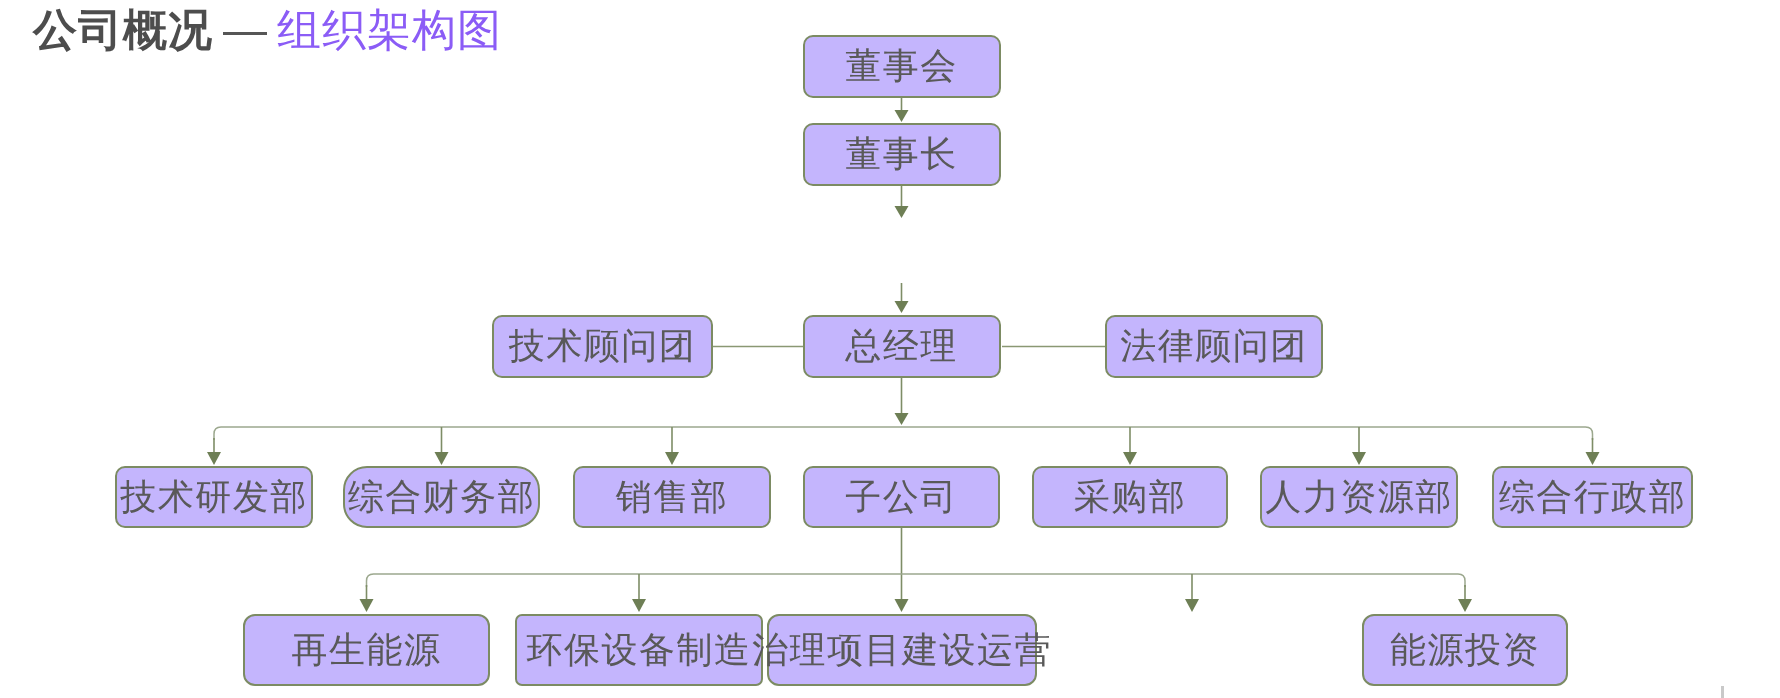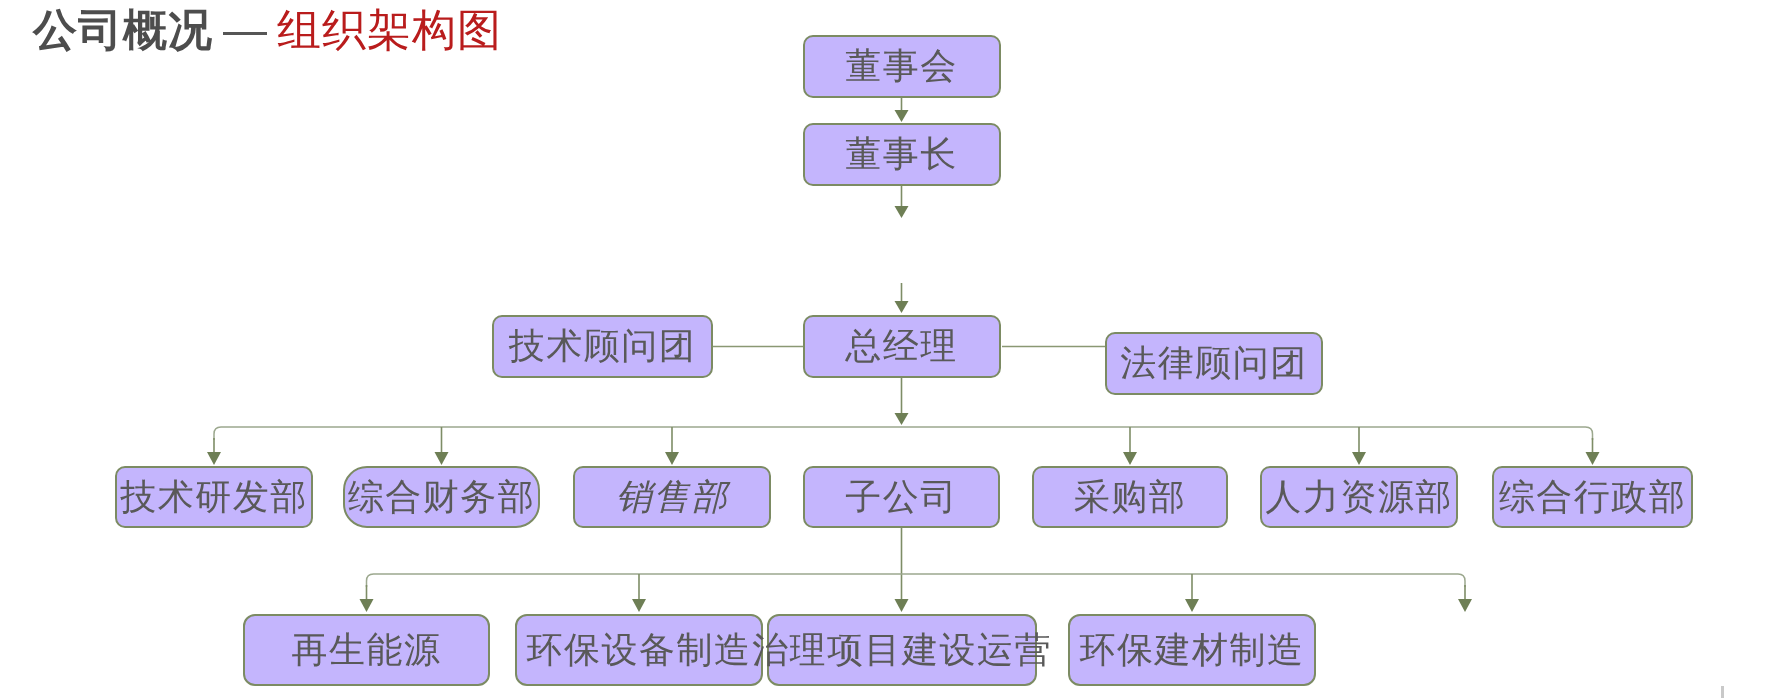--- a/index.html
+++ b/index.html
@@ -16,21 +16,21 @@
     position: absolute;
     left: 33px;
     top: 2px;
     font-size: 44px;
     line-height: 56px;
     white-space: nowrap;
     color: #4f4f4f;
   }
   #slide-title .t-primary { font-weight: 900; color: #4d4d4d; letter-spacing: 1px; }
   #slide-title .t-sep     { font-weight: 400; color: #565656; padding: 0 10px; }
-  #slide-title .t-secondary { font-weight: 400; color: #b91c1c; letter-spacing: 1px; }
+  #slide-title .t-secondary { font-weight: 400; color: #8b5cf6; letter-spacing: 1px; }
   
   #wires {
     position: absolute;
     left: 0; top: 0;
     width: 1780px; height: 698px;
     z-index: 1;
   }
   #wires .vline { stroke: #7e8d66; stroke-width: 1.6; fill: none; }
   #wires .hline { stroke: #8a9873; stroke-width: 1.5; fill: none; }
   #wires .bus   { stroke: #9ca88e; stroke-width: 1.5; fill: none; }
@@ -129,30 +129,30 @@
       <line class="vline" x1="1465" y1="585" x2="1465" y2="600"></line>
         <polygon class="tri" points="1458,599 1472,599 1465,612"></polygon>
     </g>
   </svg>
 
   <div class="node" style="left:802.5px; top:35px;  width:198px; height:63px;">董事会</div>
   <div class="node" style="left:802.5px; top:123px; width:198px; height:63px;">董事长</div>
   <div class="node" style="left:802.5px; top:315px; width:198px; height:63px;">总经理</div>
 
   <div class="node" style="left:492px;  top:315px; width:221px; height:63px;">技术顾问团</div>
-  <div class="node" style="left:1105px; top:332px; width:218px; height:63px;">法律顾问团</div>
+  <div class="node" style="left:1105px; top:315px; width:218px; height:63px;">法律顾问团</div>
 
   <div class="node" style="left:115px;  top:466px; width:198px; height:62px;">技术研发部</div>
   <div class="node" style="left:343px;  top:466px; width:197px; height:62px;border-radius:24px;">综合财务部</div>
-  <div class="node" style="left:573px;  top:466px; width:198px; height:62px;font-style:italic;">销售部</div>
+  <div class="node" style="left:573px;  top:466px; width:198px; height:62px;">销售部</div>
   <div class="node" style="left:803px;  top:466px; width:197px; height:62px;">子公司</div>
   <div class="node" style="left:1032px; top:466px; width:196px; height:62px;">采购部</div>
   <div class="node" style="left:1260px; top:466px; width:198px; height:62px;">人力资源部</div>
   <div class="node sub" style="left:243px;  top:614px; width:247px; height:72px;">再生能源</div>
 
   <div class="node" style="left:1492px; top:466px; width:201px; height:62px;">综合行政部</div>
-  <div class="node sub" style="left:515px;  top:614px; width:248px; height:72px;">环保设备制造</div>
+  <div class="node sub" style="left:515px;  top:614px; width:248px; height:72px;border-radius:7px;">环保设备制造</div>
   <div class="node sub" style="left:767px;  top:614px; width:270px; height:72px;">治理项目建设运营</div>
-  <div class="node sub" style="left:1068px; top:614px; width:248px; height:72px;">环保建材制造</div>
+  <div class="node sub" style="left:1362px; top:614px; width:206px; height:72px;">能源投资</div>
 
   <div id="edge-mark"></div>
 
 </div>
 
 </body></html>

